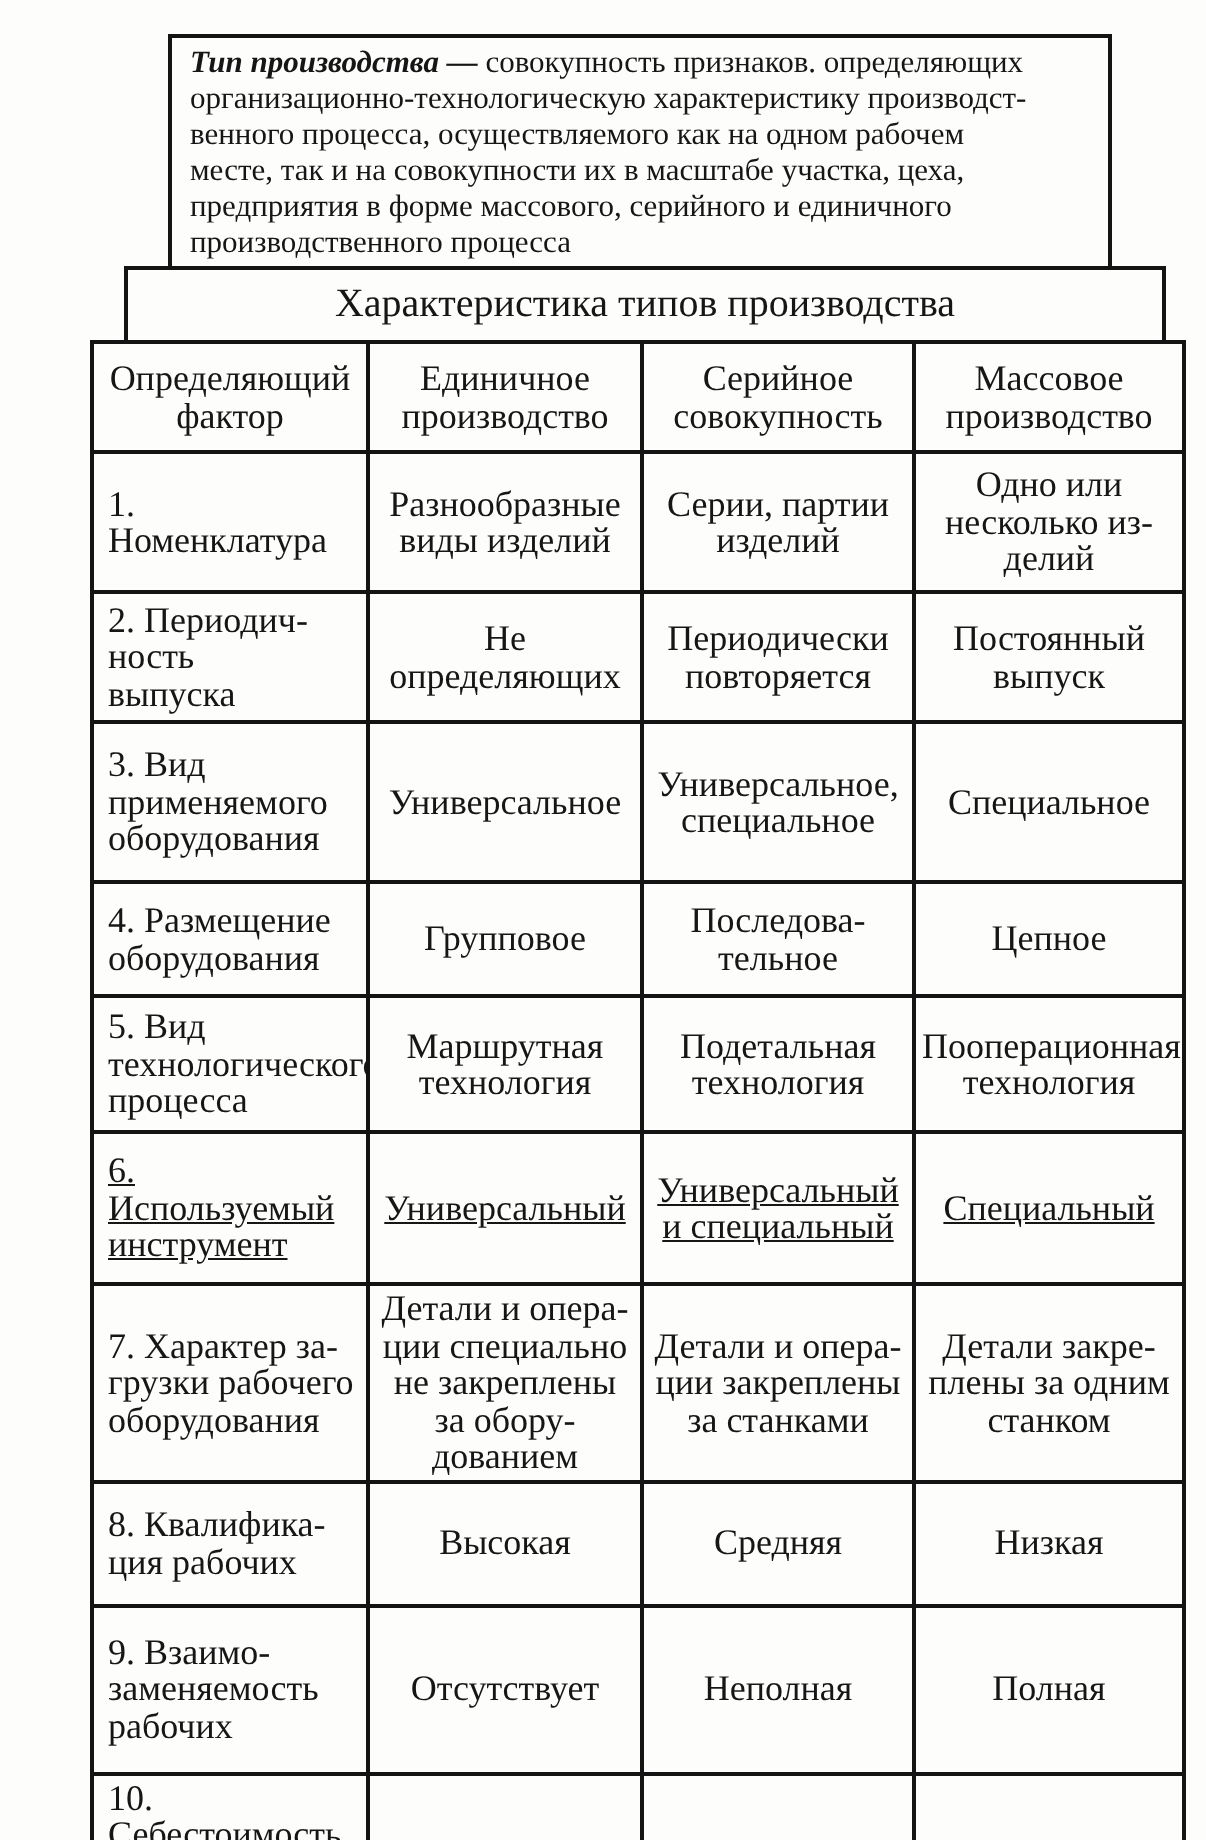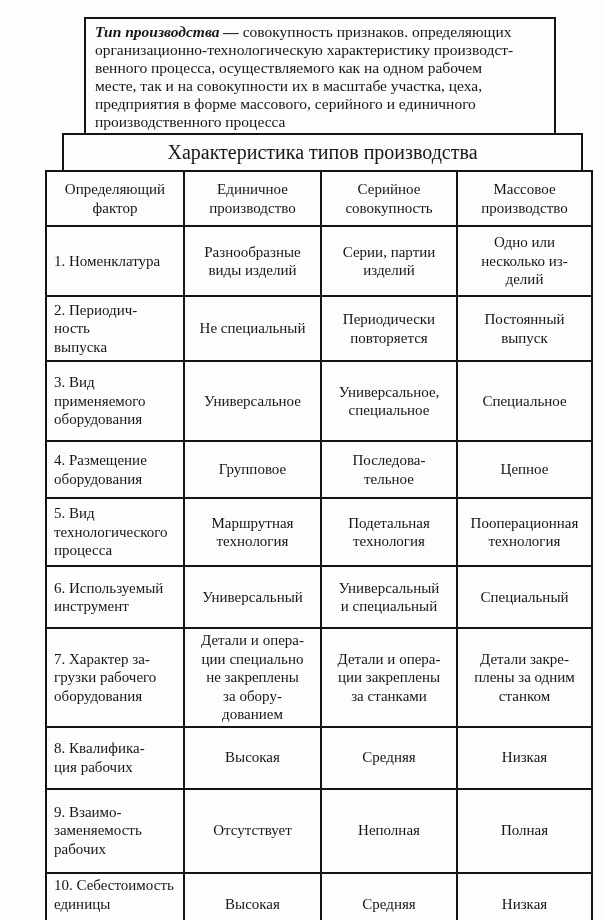--- a/index.html
+++ b/index.html
@@ -44,39 +44,39 @@
     left: 45px;
     top: 170px;
     width: 546px;
     border-collapse: collapse;
     table-layout: fixed;
     background: #fdfdfc;
   }
   .prod-table th, .prod-table td {
     border: 2px solid #141414;
     vertical-align: middle;
-    font-size: 15px;
+    font-size: 18px;
     font-weight: normal;
     line-height: 18.5px;
     white-space: pre-line;
     text-align: center;
     padding: 2px 3px;
     overflow: hidden;
   }
   .prod-table td.factor {
     text-align: left;
     padding: 2px 4px 2px 7px;
   }
   .prod-table tr:nth-child(1)  { height: 55px; }
   .prod-table tr:nth-child(2)  { height: 70px; }
   .prod-table tr:nth-child(3)  { height: 65px; }
   .prod-table tr:nth-child(4)  { height: 80px; }
   .prod-table tr:nth-child(5)  { height: 57px; }
   .prod-table tr:nth-child(6)  { height: 68px; }
-  .prod-table tr:nth-child(7)  { height: 62px; }
+  .prod-table tr:nth-child(7)  { height: 76px; text-decoration: underline; }
   .prod-table tr:nth-child(8)  { height: 98px; }
   .prod-table tr:nth-child(9)  { height: 62px; }
   .prod-table tr:nth-child(10) { height: 84px; }
   .prod-table tr:nth-child(11) { height: 63px; }
 </style>
 </head>
 <body>
 
 <div class="page">
 
@@ -119,21 +119,21 @@
       <td>Серии, партии
 изделий</td>
       <td>Одно или
 несколько из-
 делий</td>
     </tr>
     <tr>
       <td class="factor">2. Периодич-
 ность
 выпуска</td>
-      <td>Не специальный</td>
+      <td>Не определяющих</td>
       <td>Периодически
 повторяется</td>
       <td>Постоянный
 выпуск</td>
     </tr>
     <tr>
       <td class="factor">3. Вид
 применяемого
 оборудования</td>
       <td>Универсальное</td>

